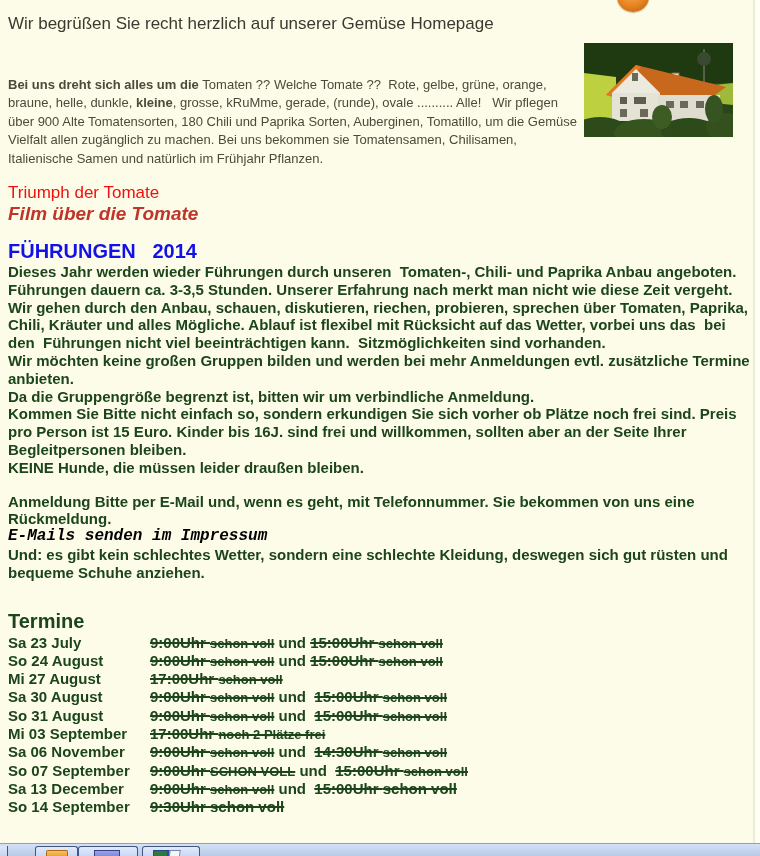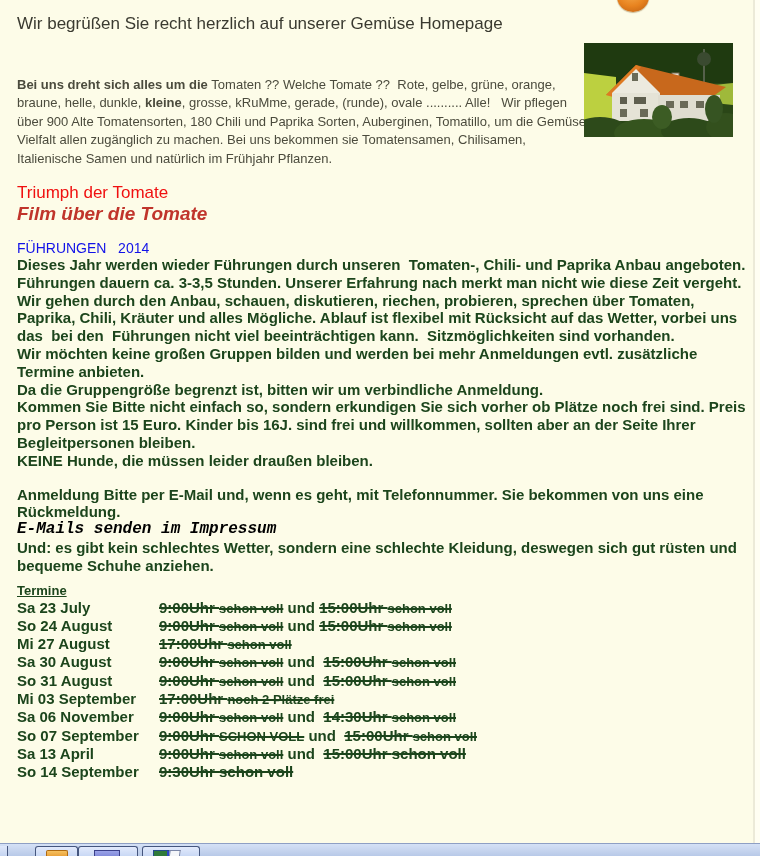--- a/index.html
+++ b/index.html
@@ -8,21 +8,21 @@
     position: relative;
     overflow: hidden;
     background: #fdfce8;
     font-family: "Liberation Sans", sans-serif;
     color: #4b4b3d;
   }
   .b  { font-weight: bold; }
   .s  { text-decoration: line-through; }
   .sm { font-size: 13px; }
 
-  .page { position: relative; width: 760px; height: 843px; padding: 8px 10px 0 17px; }
+  .page { position: relative; width: 760px; height: 843px; padding: 8px 10px 0 8px; }
 
   .right-border {
     position: absolute; top: 0; right: 5px; width: 2px; height: 843px;
     background: #ecead8;
   }
   .right-strip {
     position: absolute; top: 0; right: 0; width: 5px; height: 843px;
     background: #fffef2;
   }
 
@@ -56,35 +56,35 @@
     font-size: 17px; color: #f01010;
     cursor: pointer;
   }
   .film {
     font-size: 19px; font-weight: bold; font-style: italic; color: #c0342b;
     cursor: pointer;
   }
 
   .fuehrungen-heading {
     margin-top: 15px;
-    font-size: 14px; font-weight: normal; color: #1212e8;
+    font-size: 20px; font-weight: bold; color: #1212e8;
     white-space: pre-wrap;
   }
 
   .green { color: #1c451c; font-size: 15px; font-weight: bold; }
   .green p { line-height: 17.8px; white-space: pre-wrap; }
 
   .block-gap { margin-top: 16px; }
 
   .impressum-link {
     font-size: 16px; font-weight: bold; font-style: italic; color: #000000;
     line-height: 17.8px; cursor: pointer; font-family: Liberation Mono, monospace;
   }
 
-  .termine-heading { margin-top: 8px; font-size: 13px; text-decoration: underline; }
+  .termine-heading { margin-top: 28px; font-size: 20px; }
 
   .termine { margin-top: 1px; }
   .t-row  { line-height: 17.3px; white-space: pre-wrap; }
   .t-date { display: inline-block; width: 142px; }
   .t-times .s { text-decoration-thickness: 1.5px; }
 
   .taskbar {
     position: absolute; left: 0; bottom: 0; width: 760px; height: 13px;
     background: linear-gradient(#d5e1f6, #b8c9e8);
     border-top: 1px solid #8e9fc4;
@@ -191,21 +191,21 @@
   <div class="green termine-heading">Termine</div>
   <div class="green termine">
       <div class="t-row"><span class="t-date b">Sa 23 July</span><span class="t-times"><span class="b s">9:00Uhr </span><span class="s sm">schon voll</span><span class="b"> und </span><span class="b s">15:00Uhr </span><span class="s sm">schon voll</span></span></div>
       <div class="t-row"><span class="t-date b">So 24 August</span><span class="t-times"><span class="b s">9:00Uhr </span><span class="s sm">schon voll</span><span class="b"> und </span><span class="b s">15:00Uhr </span><span class="s sm">schon voll</span></span></div>
       <div class="t-row"><span class="t-date b">Mi 27 August</span><span class="t-times"><span class="b s">17:00Uhr </span><span class="s sm">schon voll</span></span></div>
       <div class="t-row"><span class="t-date b">Sa 30 August</span><span class="t-times"><span class="b s">9:00Uhr </span><span class="s sm">schon voll</span><span class="b"> und  </span><span class="b s">15:00Uhr </span><span class="s sm">schon voll</span></span></div>
       <div class="t-row"><span class="t-date b">So 31 August</span><span class="t-times"><span class="b s">9:00Uhr </span><span class="s sm">schon voll</span><span class="b"> und  </span><span class="b s">15:00Uhr </span><span class="s sm">schon voll</span></span></div>
       <div class="t-row"><span class="t-date b">Mi 03 September</span><span class="t-times"><span class="b s">17:00Uhr </span><span class="s sm">noch 2 Plätze frei</span></span></div>
       <div class="t-row"><span class="t-date b">Sa 06 November</span><span class="t-times"><span class="b s">9:00Uhr </span><span class="s sm">schon voll</span><span class="b"> und  </span><span class="b s">14:30Uhr </span><span class="s sm">schon voll</span></span></div>
       <div class="t-row"><span class="t-date b">So 07 September</span><span class="t-times"><span class="b s">9:00Uhr </span><span class="s sm">SCHON VOLL</span><span class="b"> und  </span><span class="b s">15:00Uhr </span><span class="s sm">schon voll</span></span></div>
-      <div class="t-row"><span class="t-date b">Sa 13 April</span><span class="t-times"><span class="b s">9:00Uhr </span><span class="s sm">schon voll</span><span class="b"> und  </span><span class="b s">15:00Uhr </span><span class="b s">schon voll</span></span></div>
+      <div class="t-row"><span class="t-date b">Sa 13 December</span><span class="t-times"><span class="b s">9:00Uhr </span><span class="s sm">schon voll</span><span class="b"> und  </span><span class="b s">15:00Uhr </span><span class="b s">schon voll</span></span></div>
       <div class="t-row"><span class="t-date b">So 14 September</span><span class="t-times"><span class="b s">9:30Uhr </span><span class="b s">schon voll</span></span></div>
     </div>
 </div>
 
 <div class="taskbar">
   <div class="tb-sliver"></div>
   <div class="tb-btn tb-btn-1">
     <span class="ticon folder-icon"></span>
   </div>
   <div class="tb-btn tb-btn-2">

